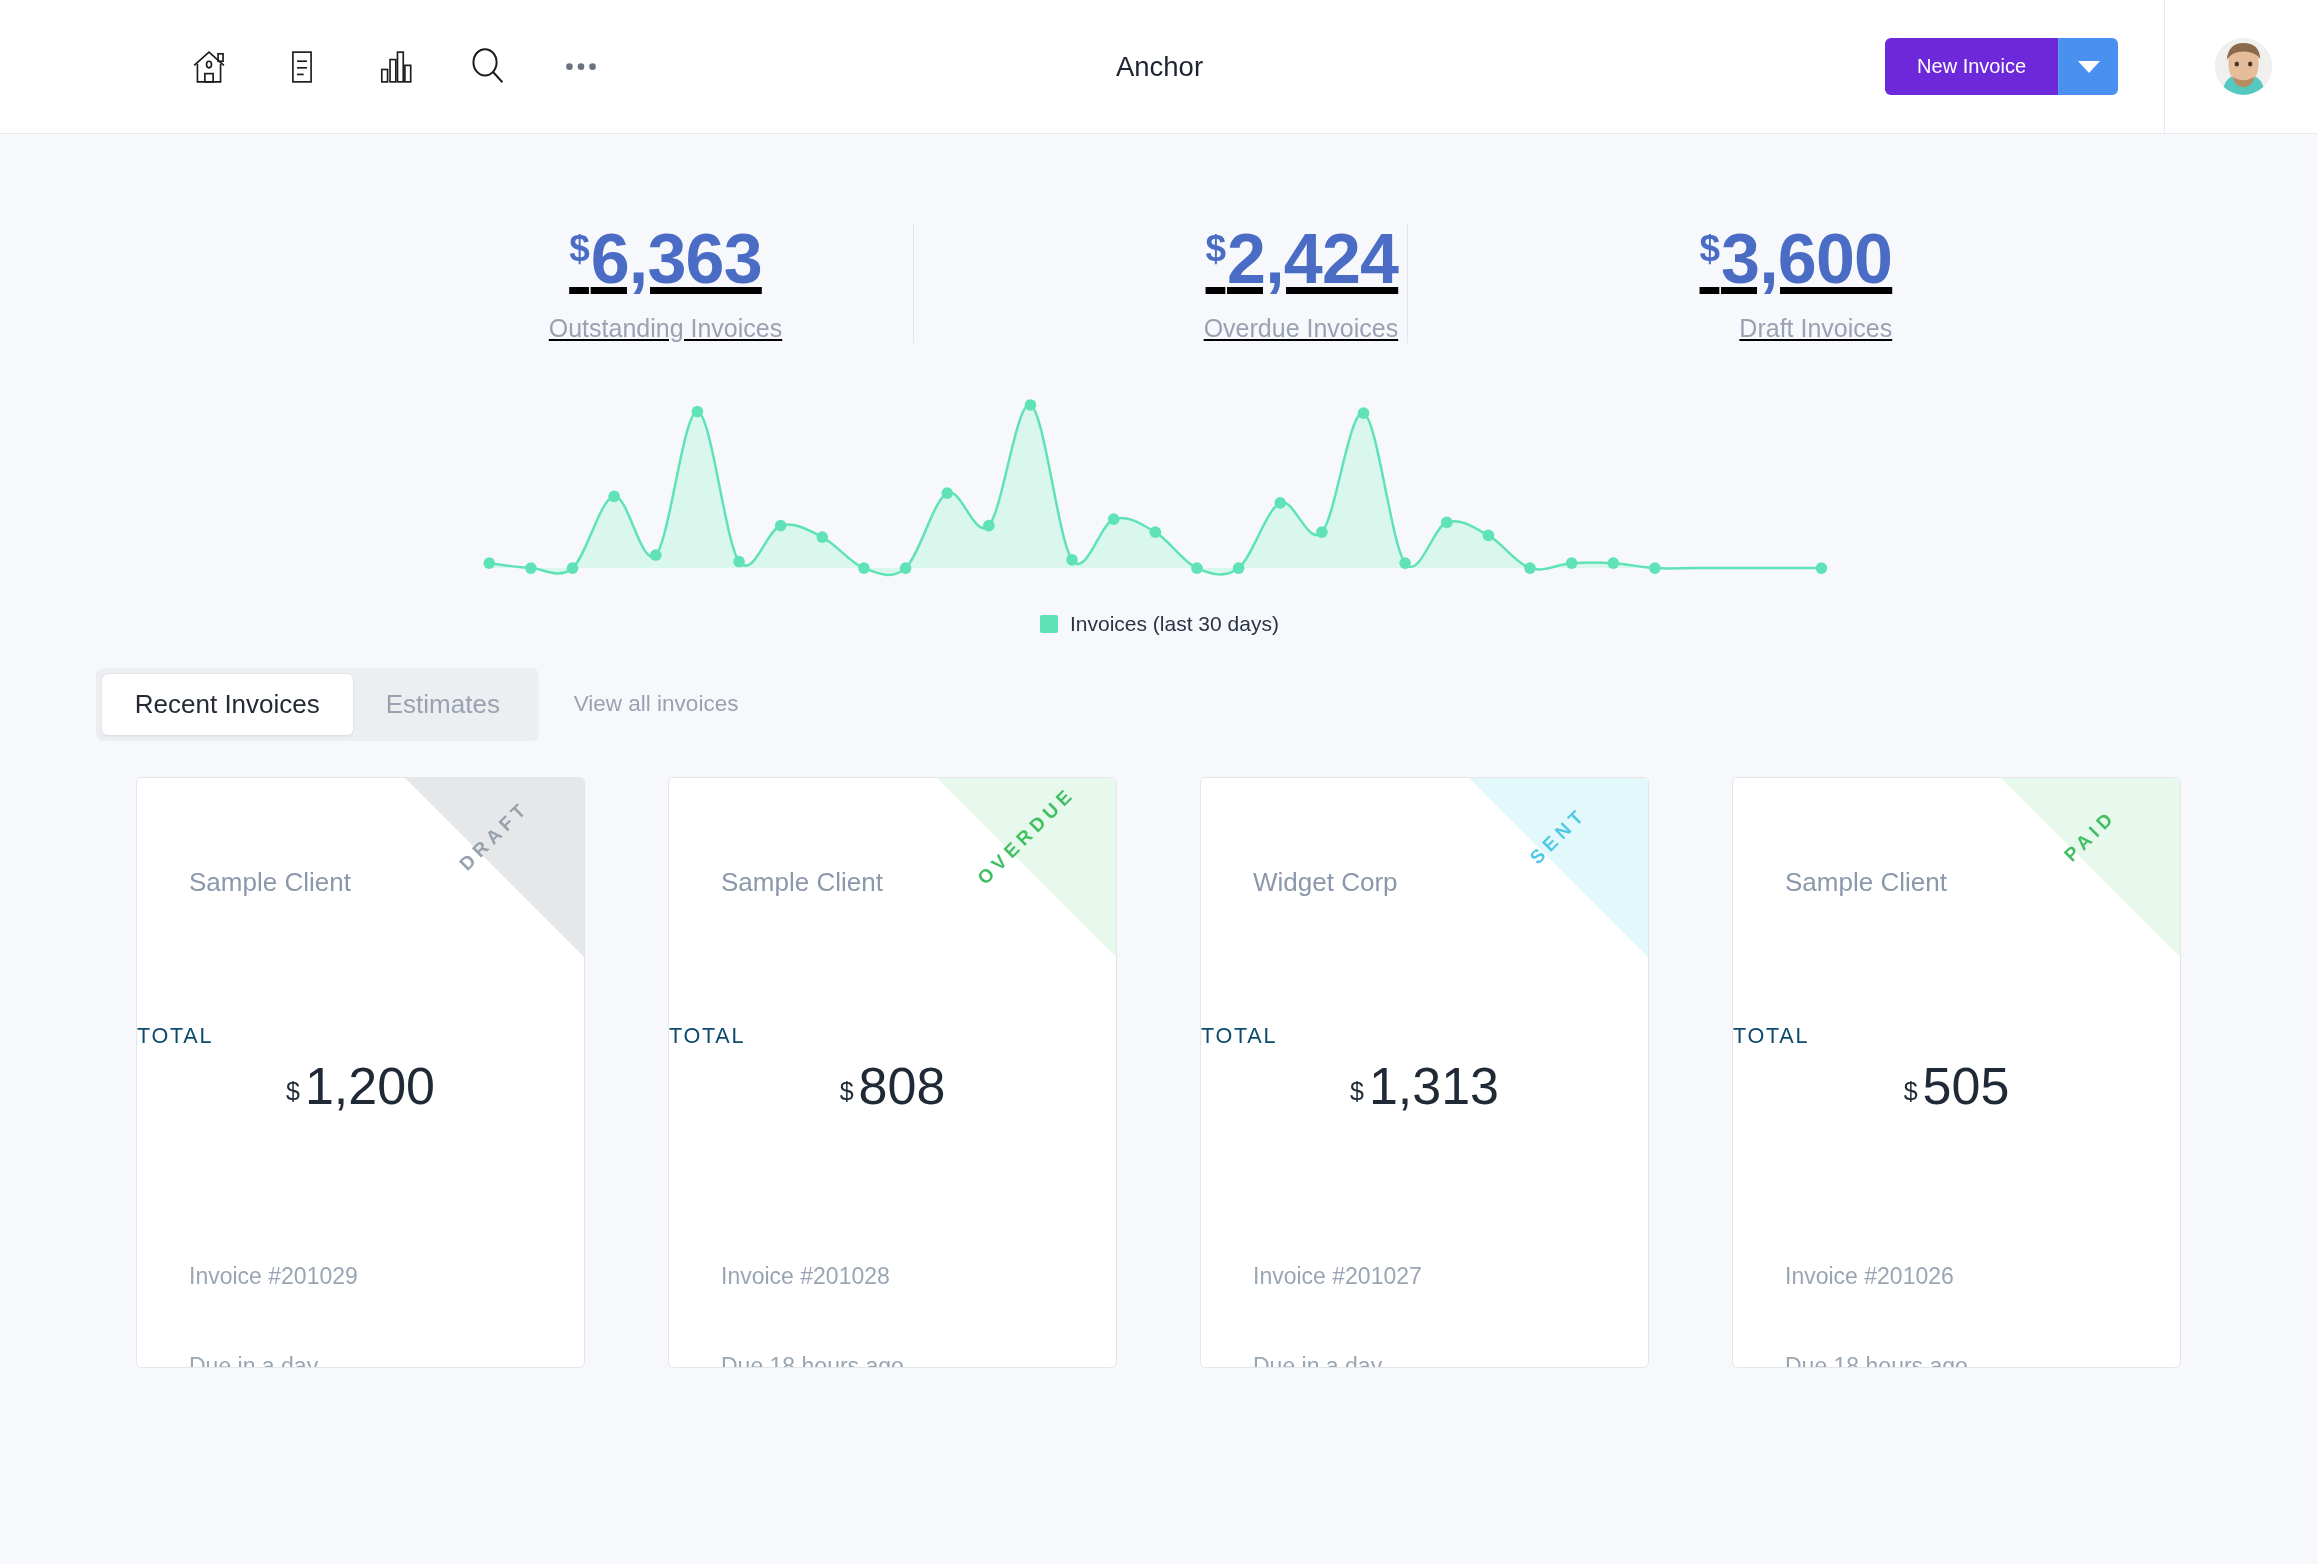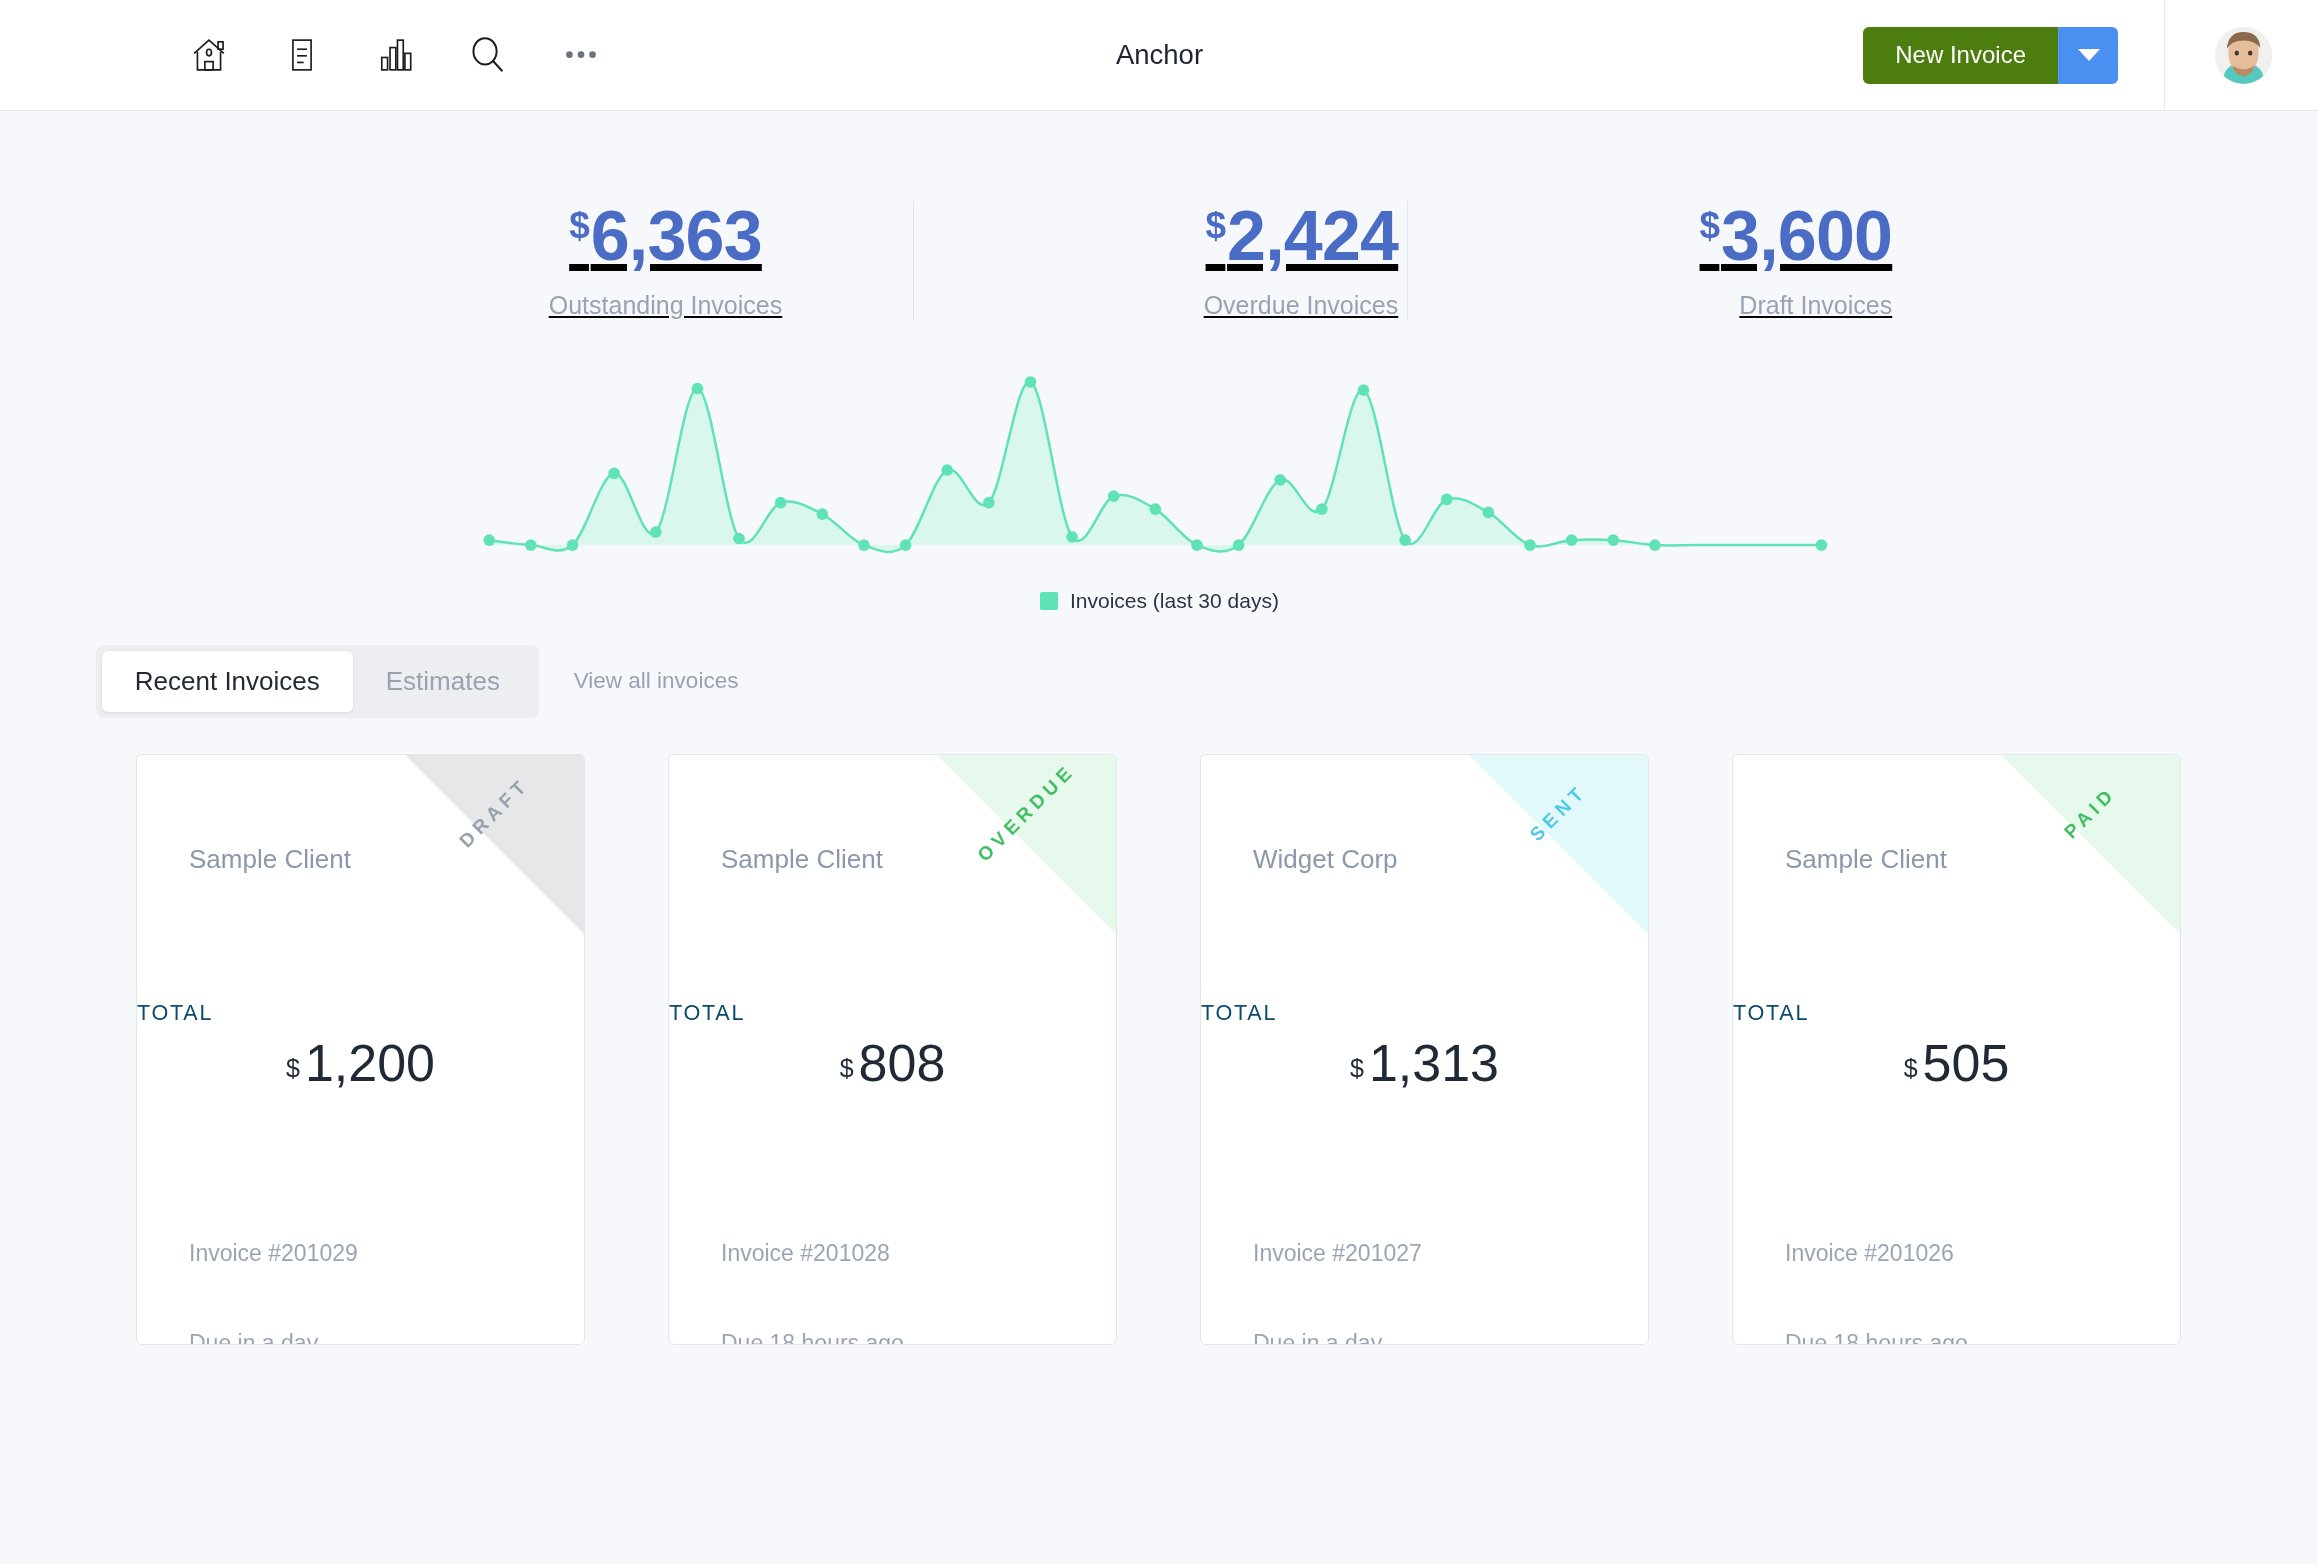--- a/index.html
+++ b/index.html
@@ -6,21 +6,21 @@
   html, body {
     width: 2319px;
     height: 1564px;
     background: #f7f8fc;
     font-family: "Liberation Sans", sans-serif;
     -webkit-font-smoothing: antialiased;
   }
 
   
   .topbar {
-    height: 111px;
+    height: 134px;
     background: #ffffff;
     border-bottom: 0.8px solid #e6e8ee;
     display: flex;
     align-items: center;
     position: relative;
   }
   .nav-icons {
     display: flex;
     align-items: center;
     gap: 0px;
@@ -54,23 +54,23 @@
   }
   .new-invoice-group {
     display: flex;
     align-items: stretch;
     border-radius: 5.8px;
     overflow: hidden;
     height: 57px;
     margin-right: 46px;
   }
   .new-invoice-btn {
-    background: #4d7c0f;
+    background: #6d28d9;
     color: #ffffff;
-    font-size: 24px;
+    font-size: 20px;
     padding: 0 32px;
     display: flex;
     align-items: center;
     border: none;
     cursor: pointer;
     font-family: "Liberation Sans", sans-serif;
   }
   .new-invoice-caret {
     background: #4a90f0;
     width: 60px;

